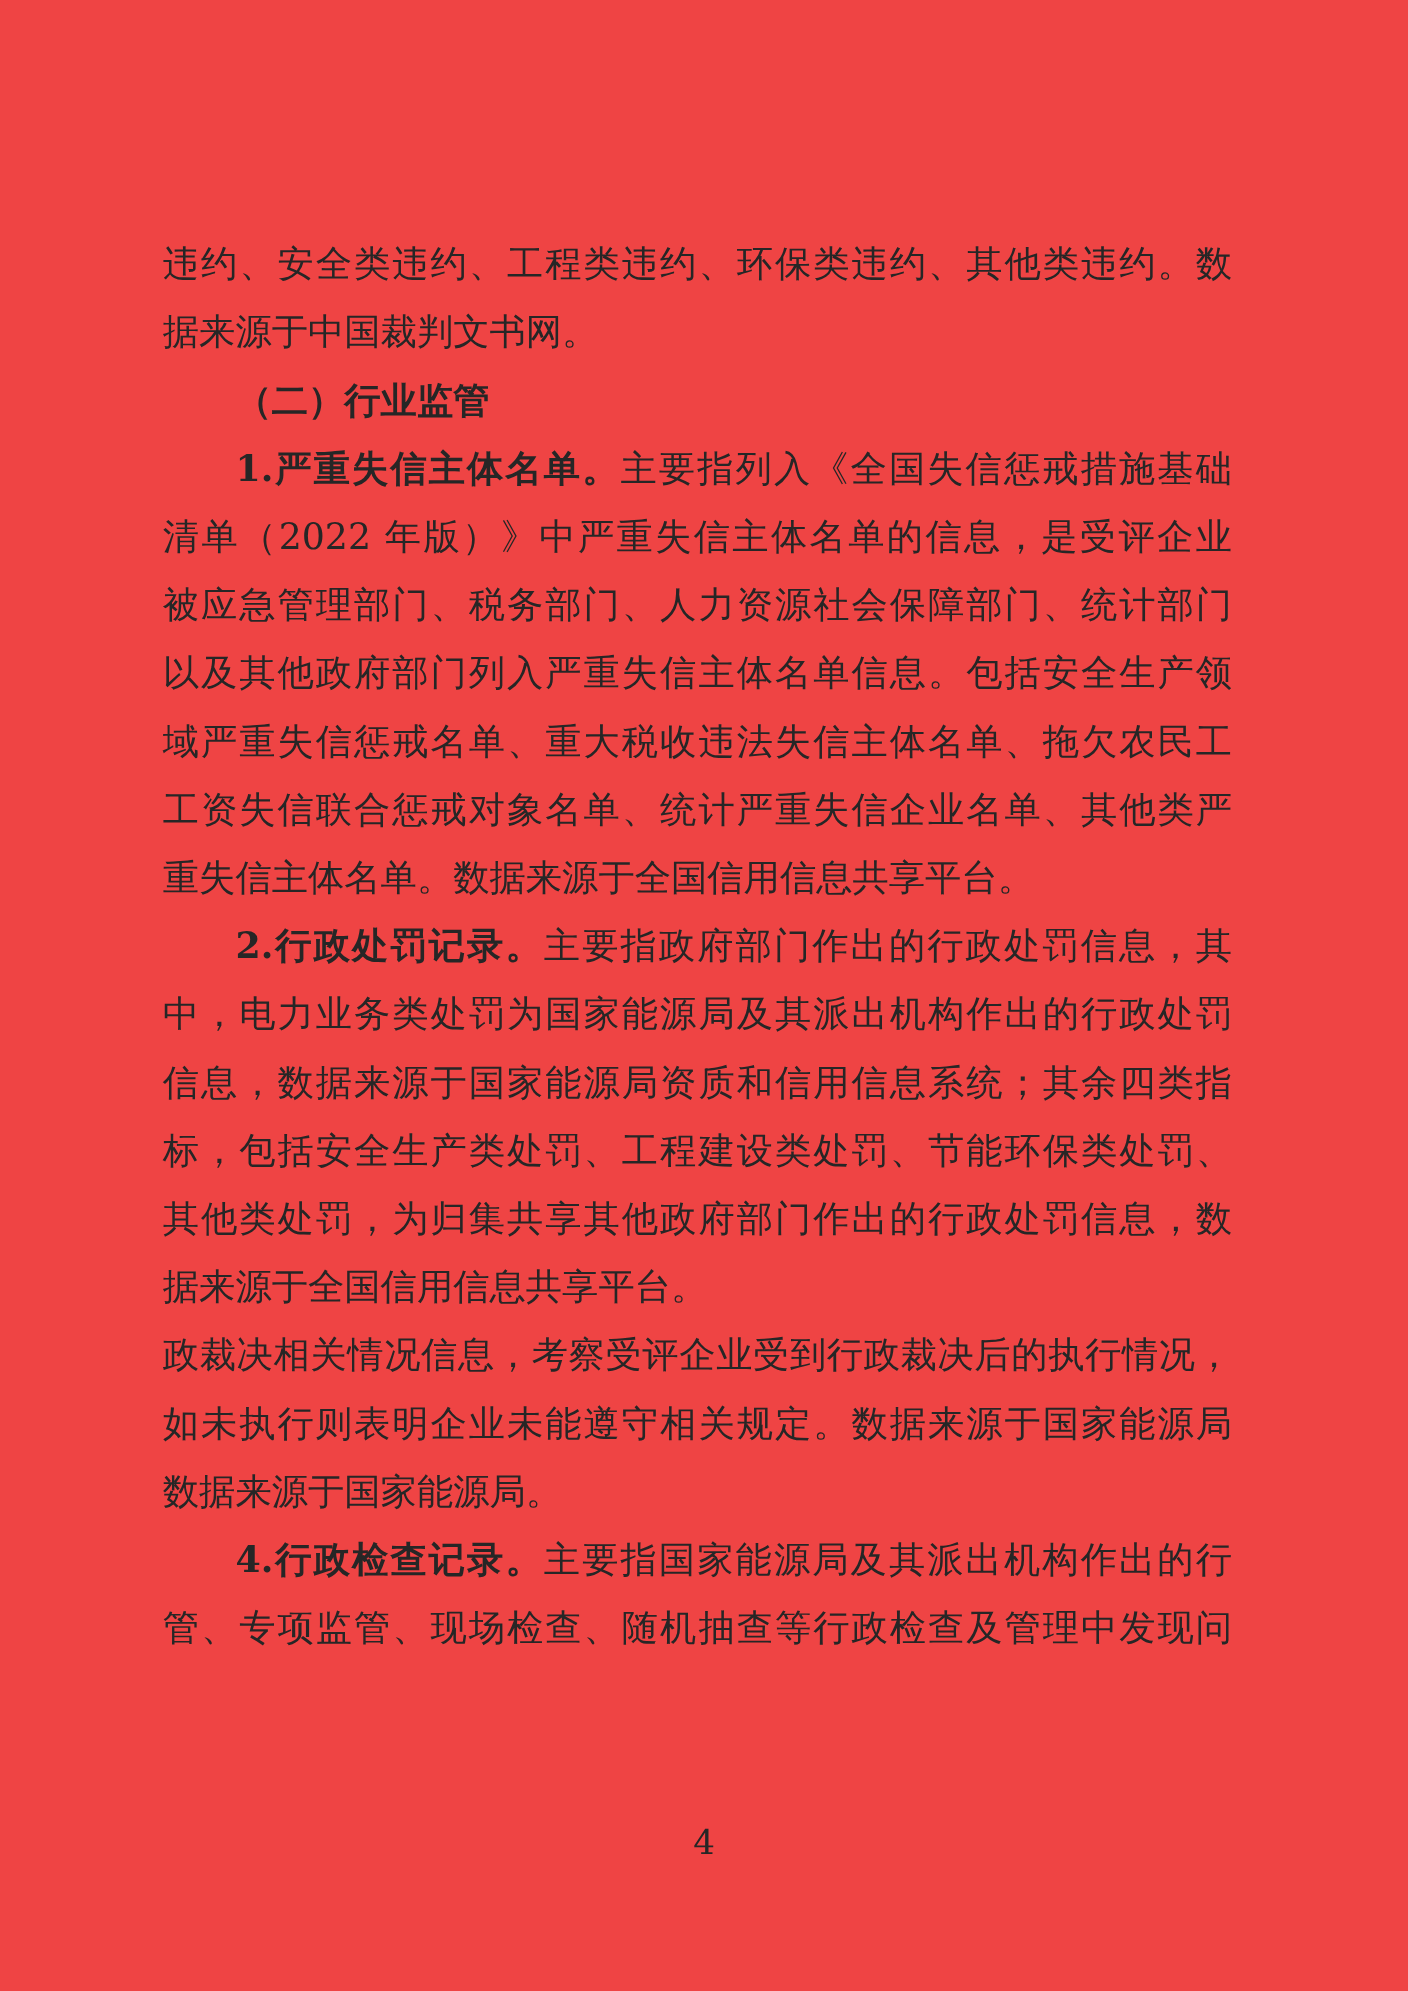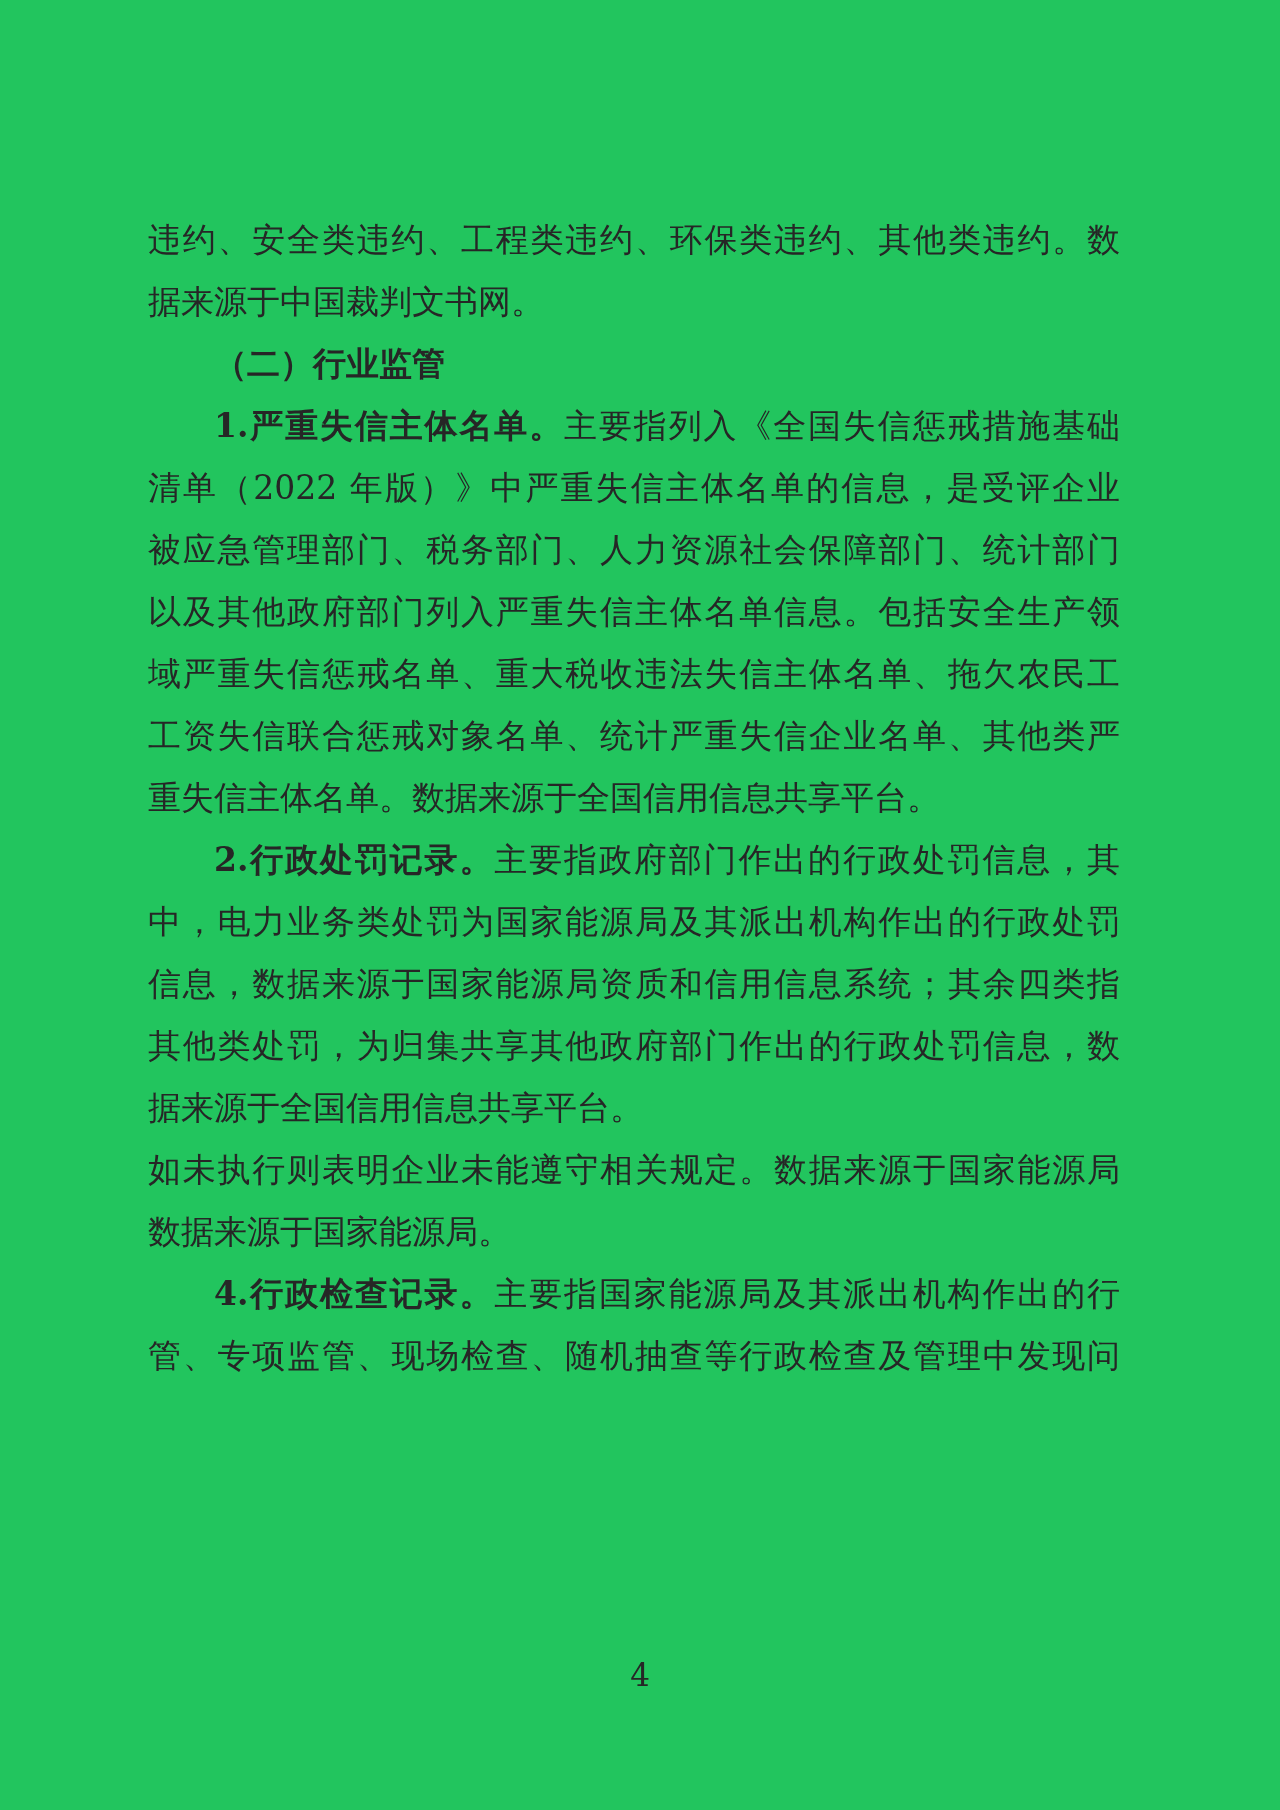--- a/index.html
+++ b/index.html
@@ -5,21 +5,21 @@
   html, body {
     margin: 0;
     padding: 0;
     background: #f4f4f4;
   }
   .page {
     position: relative;
     width: 1280px;
     height: 1810px;
     margin: 0 auto;
-    background: #22c55e;
+    background: #ef4444;
     font-family: "DejaVu Serif", "Liberation Serif", serif;
     color: #262626;
     overflow: hidden;
   }
   .text-block {
     position: absolute;
     left: 148px;
     top: 209px;
     width: 972px;
   }
@@ -68,24 +68,26 @@
         <div class="line j"><span class="seg">被应急管理部门、税务部门、人力资源社会保障部门、统计部门</span></div>
         <div class="line j"><span class="seg">以及其他政府部门列入严重失信主体名单信息。包括安全生产领</span></div>
         <div class="line j"><span class="seg">域严重失信惩戒名单、重大税收违法失信主体名单、拖欠农民工</span></div>
         <div class="line j"><span class="seg">工资失信联合惩戒对象名单、统计严重失信企业名单、其他类严</span></div>
         <div class="line"><span class="seg">重失信主体名单。数据来源于全国信用信息共享平台。</span></div>
       </div>
       <div class="paragraph">
         <div class="line j indent"><span class="seg b">2.行政处罚记录。</span><span class="seg">主要指政府部门作出的行政处罚信息，其</span></div>
         <div class="line j"><span class="seg">中，电力业务类处罚为国家能源局及其派出机构作出的行政处罚</span></div>
         <div class="line j"><span class="seg">信息，数据来源于国家能源局资质和信用信息系统；其余四类指</span></div>
+        <div class="line j"><span class="seg">标，包括安全生产类处罚、工程建设类处罚、节能环保类处罚、</span></div>
         <div class="line j"><span class="seg">其他类处罚，为归集共享其他政府部门作出的行政处罚信息，数</span></div>
         <div class="line"><span class="seg">据来源于全国信用信息共享平台。</span></div>
       </div>
       <div class="paragraph">
+        <div class="line j"><span class="seg">政裁决相关情况信息，考察受评企业受到行政裁决后的执行情况，</span></div>
         <div class="line j"><span class="seg">如未执行则表明企业未能遵守相关规定。数据来源于国家能源局</span></div>
         <div class="line"><span class="seg">数据来源于国家能源局。</span></div>
       </div>
       <div class="paragraph">
         <div class="line j indent"><span class="seg b">4.行政检查记录。</span><span class="seg">主要指国家能源局及其派出机构作出的行</span></div>
         <div class="line j"><span class="seg">管、专项监管、现场检查、随机抽查等行政检查及管理中发现问</span></div>
       </div>
     </div>
   <div class="page-number">4</div>
 </div>

